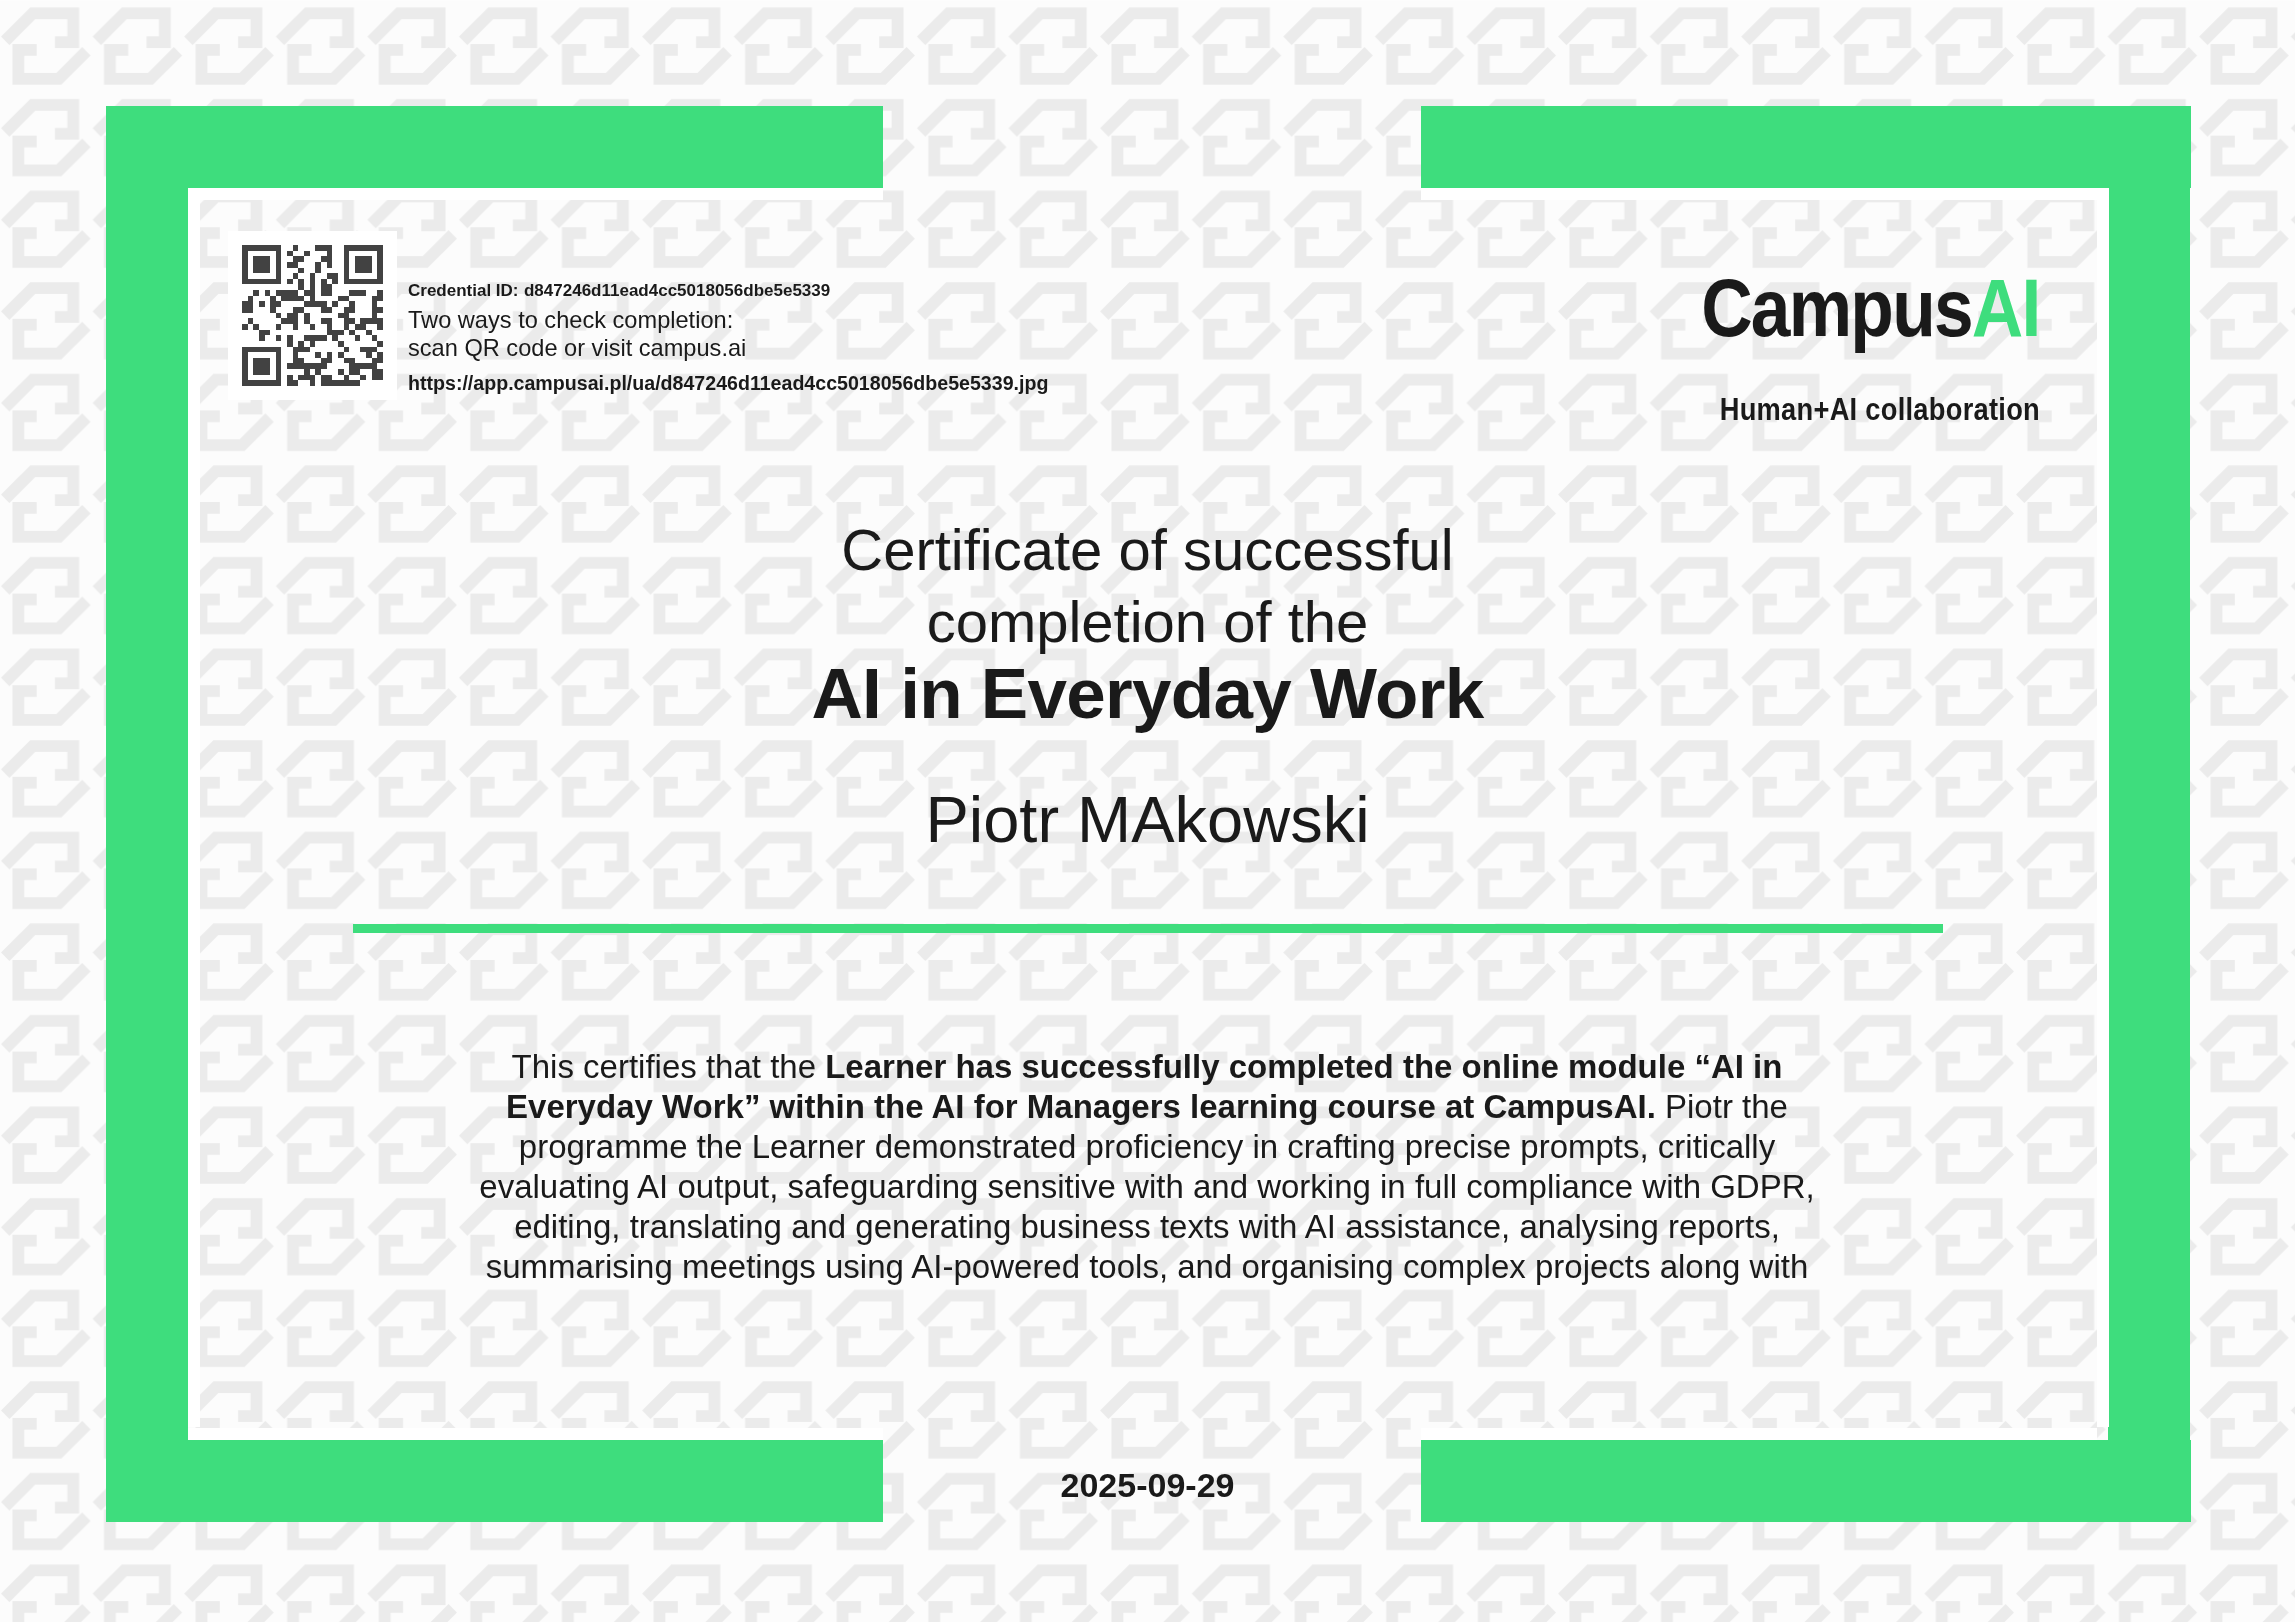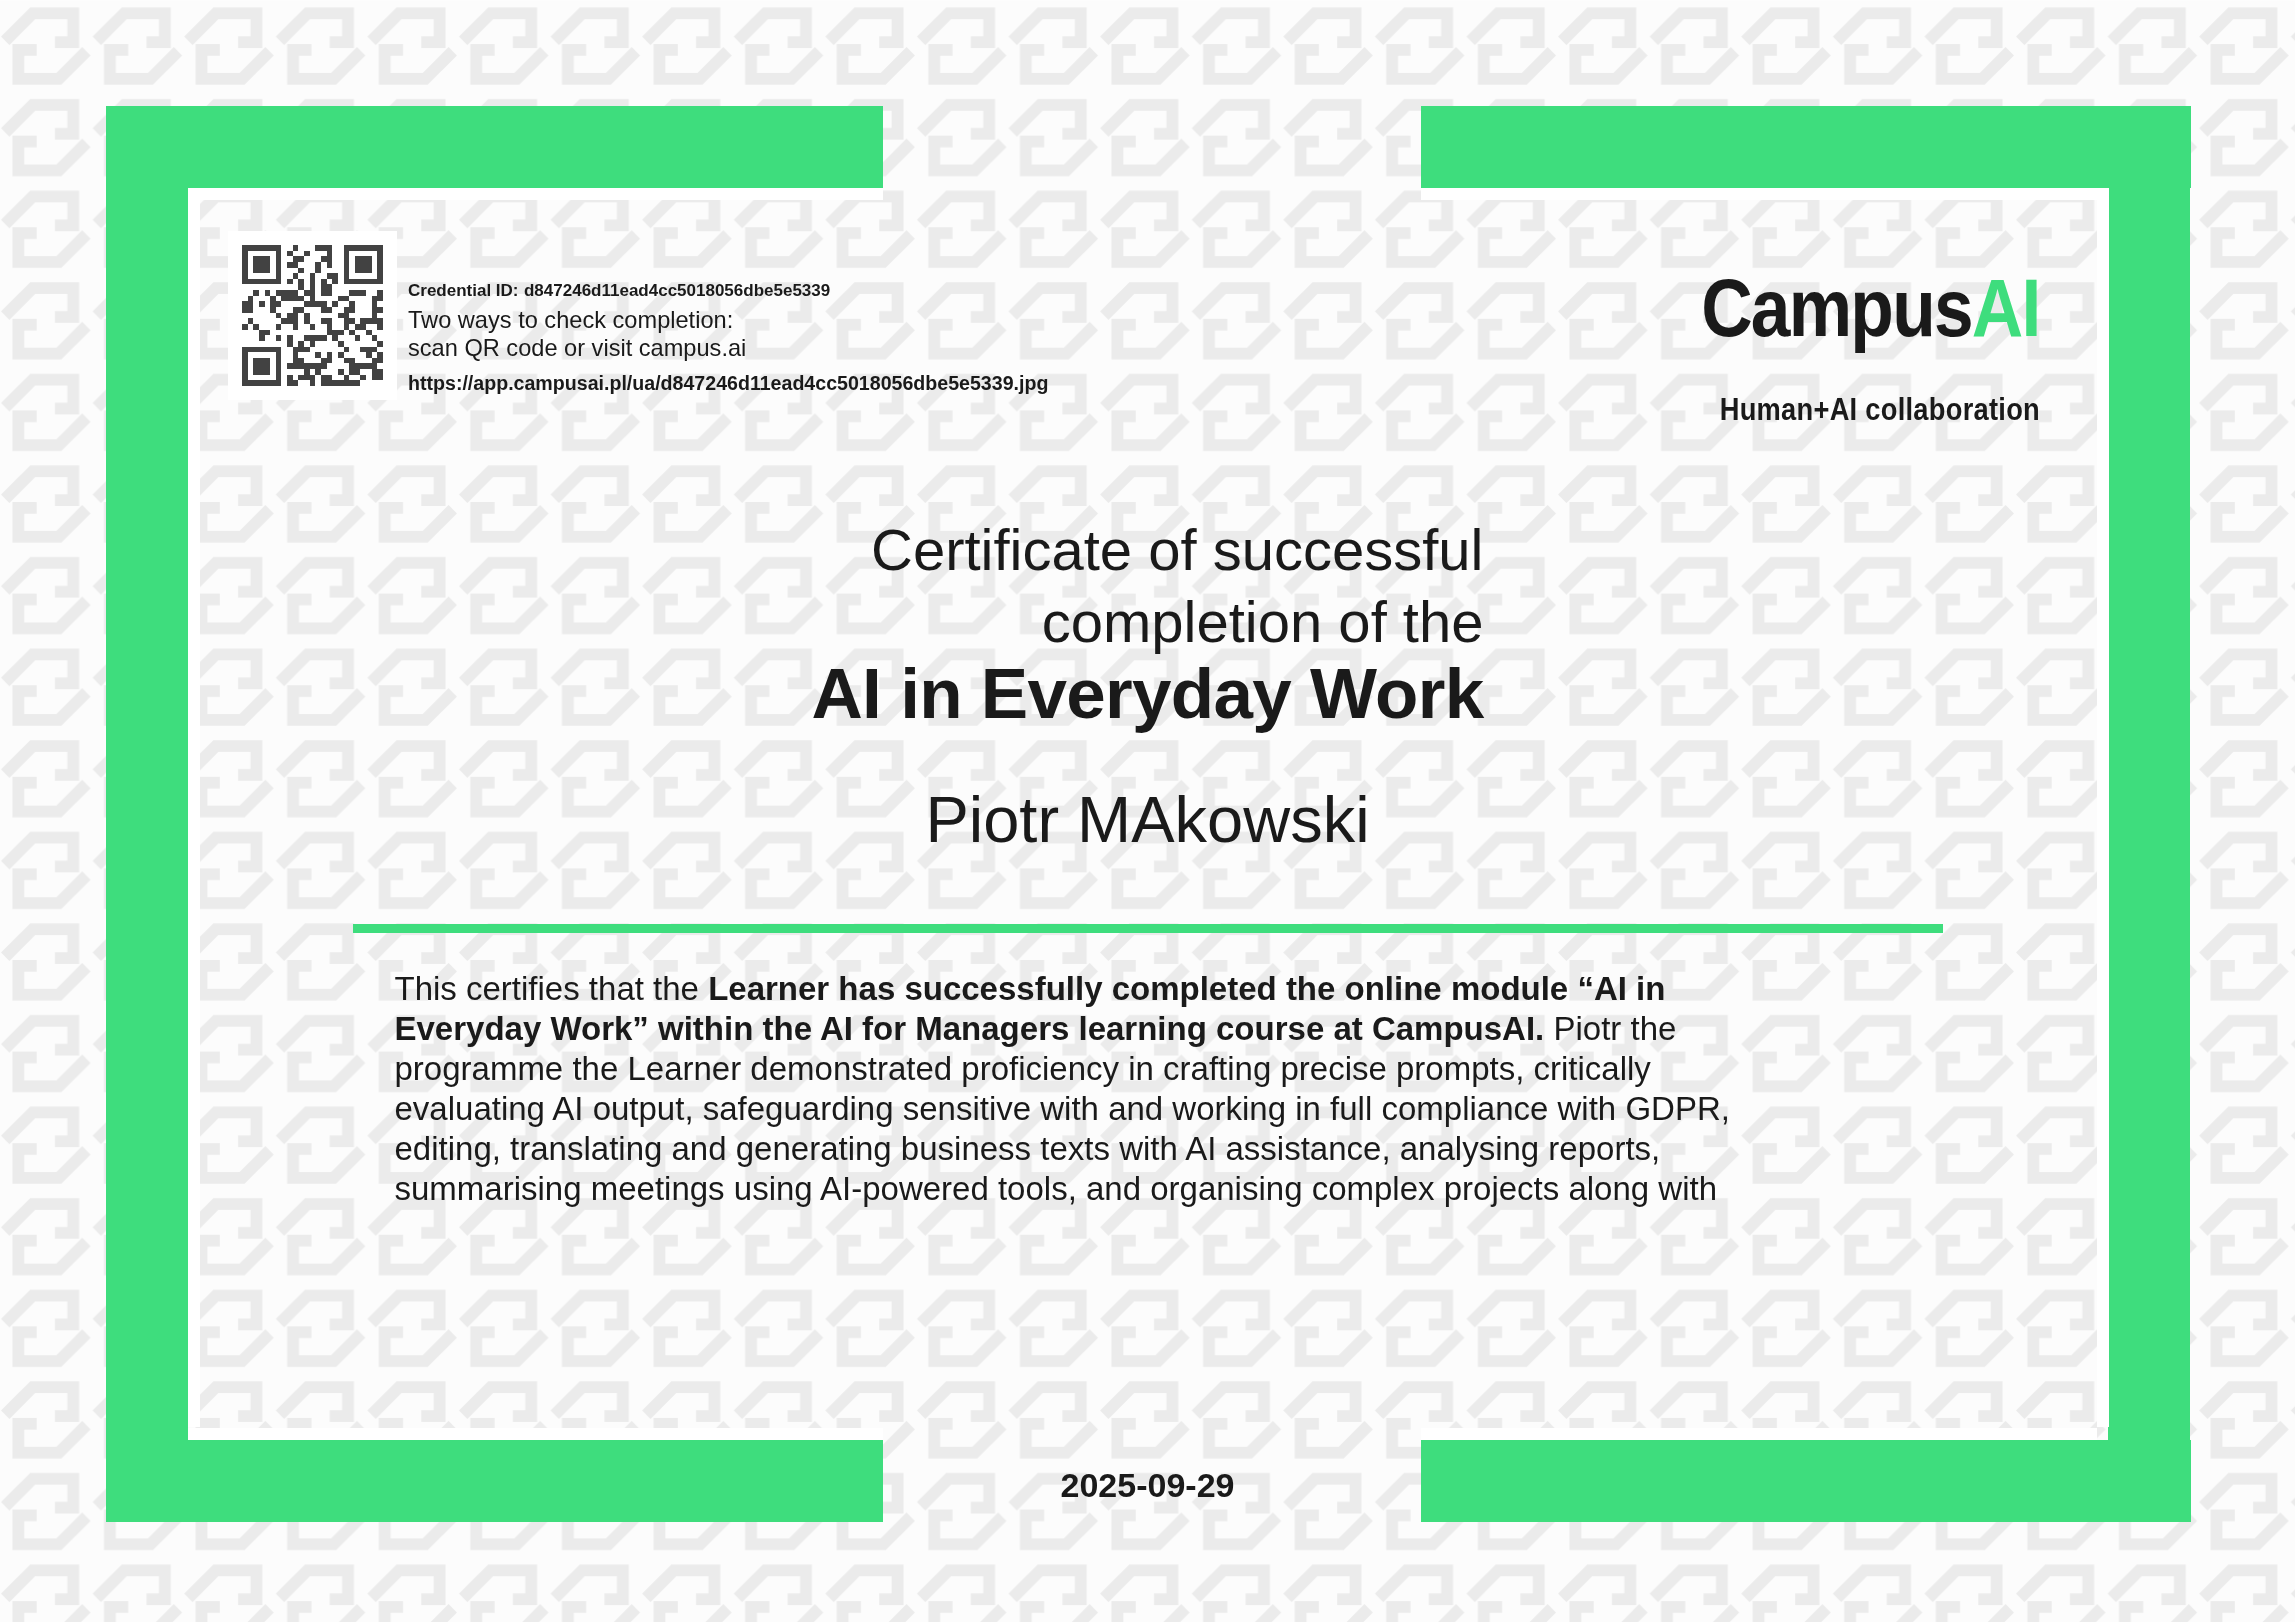--- a/index.html
+++ b/index.html
@@ -35,27 +35,27 @@
   #cred{left:408px;top:275px}
   #cred .c1{font-size:17px;font-weight:700;line-height:31px;white-space:nowrap}
   #cred .c1 .val{margin-left:.32em}
   #cred .c2{font-size:23.6px;font-weight:400;line-height:28px;white-space:nowrap}
   #cred .c3{font-size:19.6px;font-weight:700;line-height:30px;margin-top:6px;white-space:nowrap}
   #logo{right:255px;top:266px;font-size:81px;font-weight:800;letter-spacing:-2px;
         transform:scaleX(.88);transform-origin:100% 0;white-space:nowrap;line-height:85px}
   #logo .ai{color:var(--green)}
   #tagline{right:255px;top:390px;font-size:31px;font-weight:700;letter-spacing:0.3px;
         transform:scaleX(.88);transform-origin:100% 0;white-space:nowrap;line-height:39px}
-  #title{left:50%;top:514px;transform:translateX(-50%);text-align:right;line-height:72px;white-space:nowrap}
+  #title{left:50%;top:514px;transform:translateX(-50%);text-align:center;line-height:72px;white-space:nowrap}
   #title .t-reg{font-size:58px;font-weight:400}
   #title .t-bold{font-size:71px;font-weight:700;letter-spacing:-0.7px}
   #recipient{left:50%;top:784px;transform:translateX(-50%);font-size:65px;font-weight:400;
         line-height:72px;white-space:nowrap}
   #divider{left:50%;top:924px;width:1590px;height:8.5px;margin-left:-795px;background:var(--green)}
-  #body{left:50%;top:969px;width:1505px;margin-left:-753px;text-align:left;
+  #body{left:50%;top:1047px;width:1505px;margin-left:-753px;text-align:center;
         font-size:33px;line-height:40px}
   .body-line{white-space:nowrap}
   .body-line .bold{font-weight:700}
   #date{left:50%;top:1466px;transform:translateX(-50%);font-size:34px;font-weight:700;white-space:nowrap}
 </style>
 </head>
 <body>
 
 <svg id="bg" width="2295" height="1623" xmlns="http://www.w3.org/2000/svg" viewBox="0 0 3508 2480">
   <defs>

